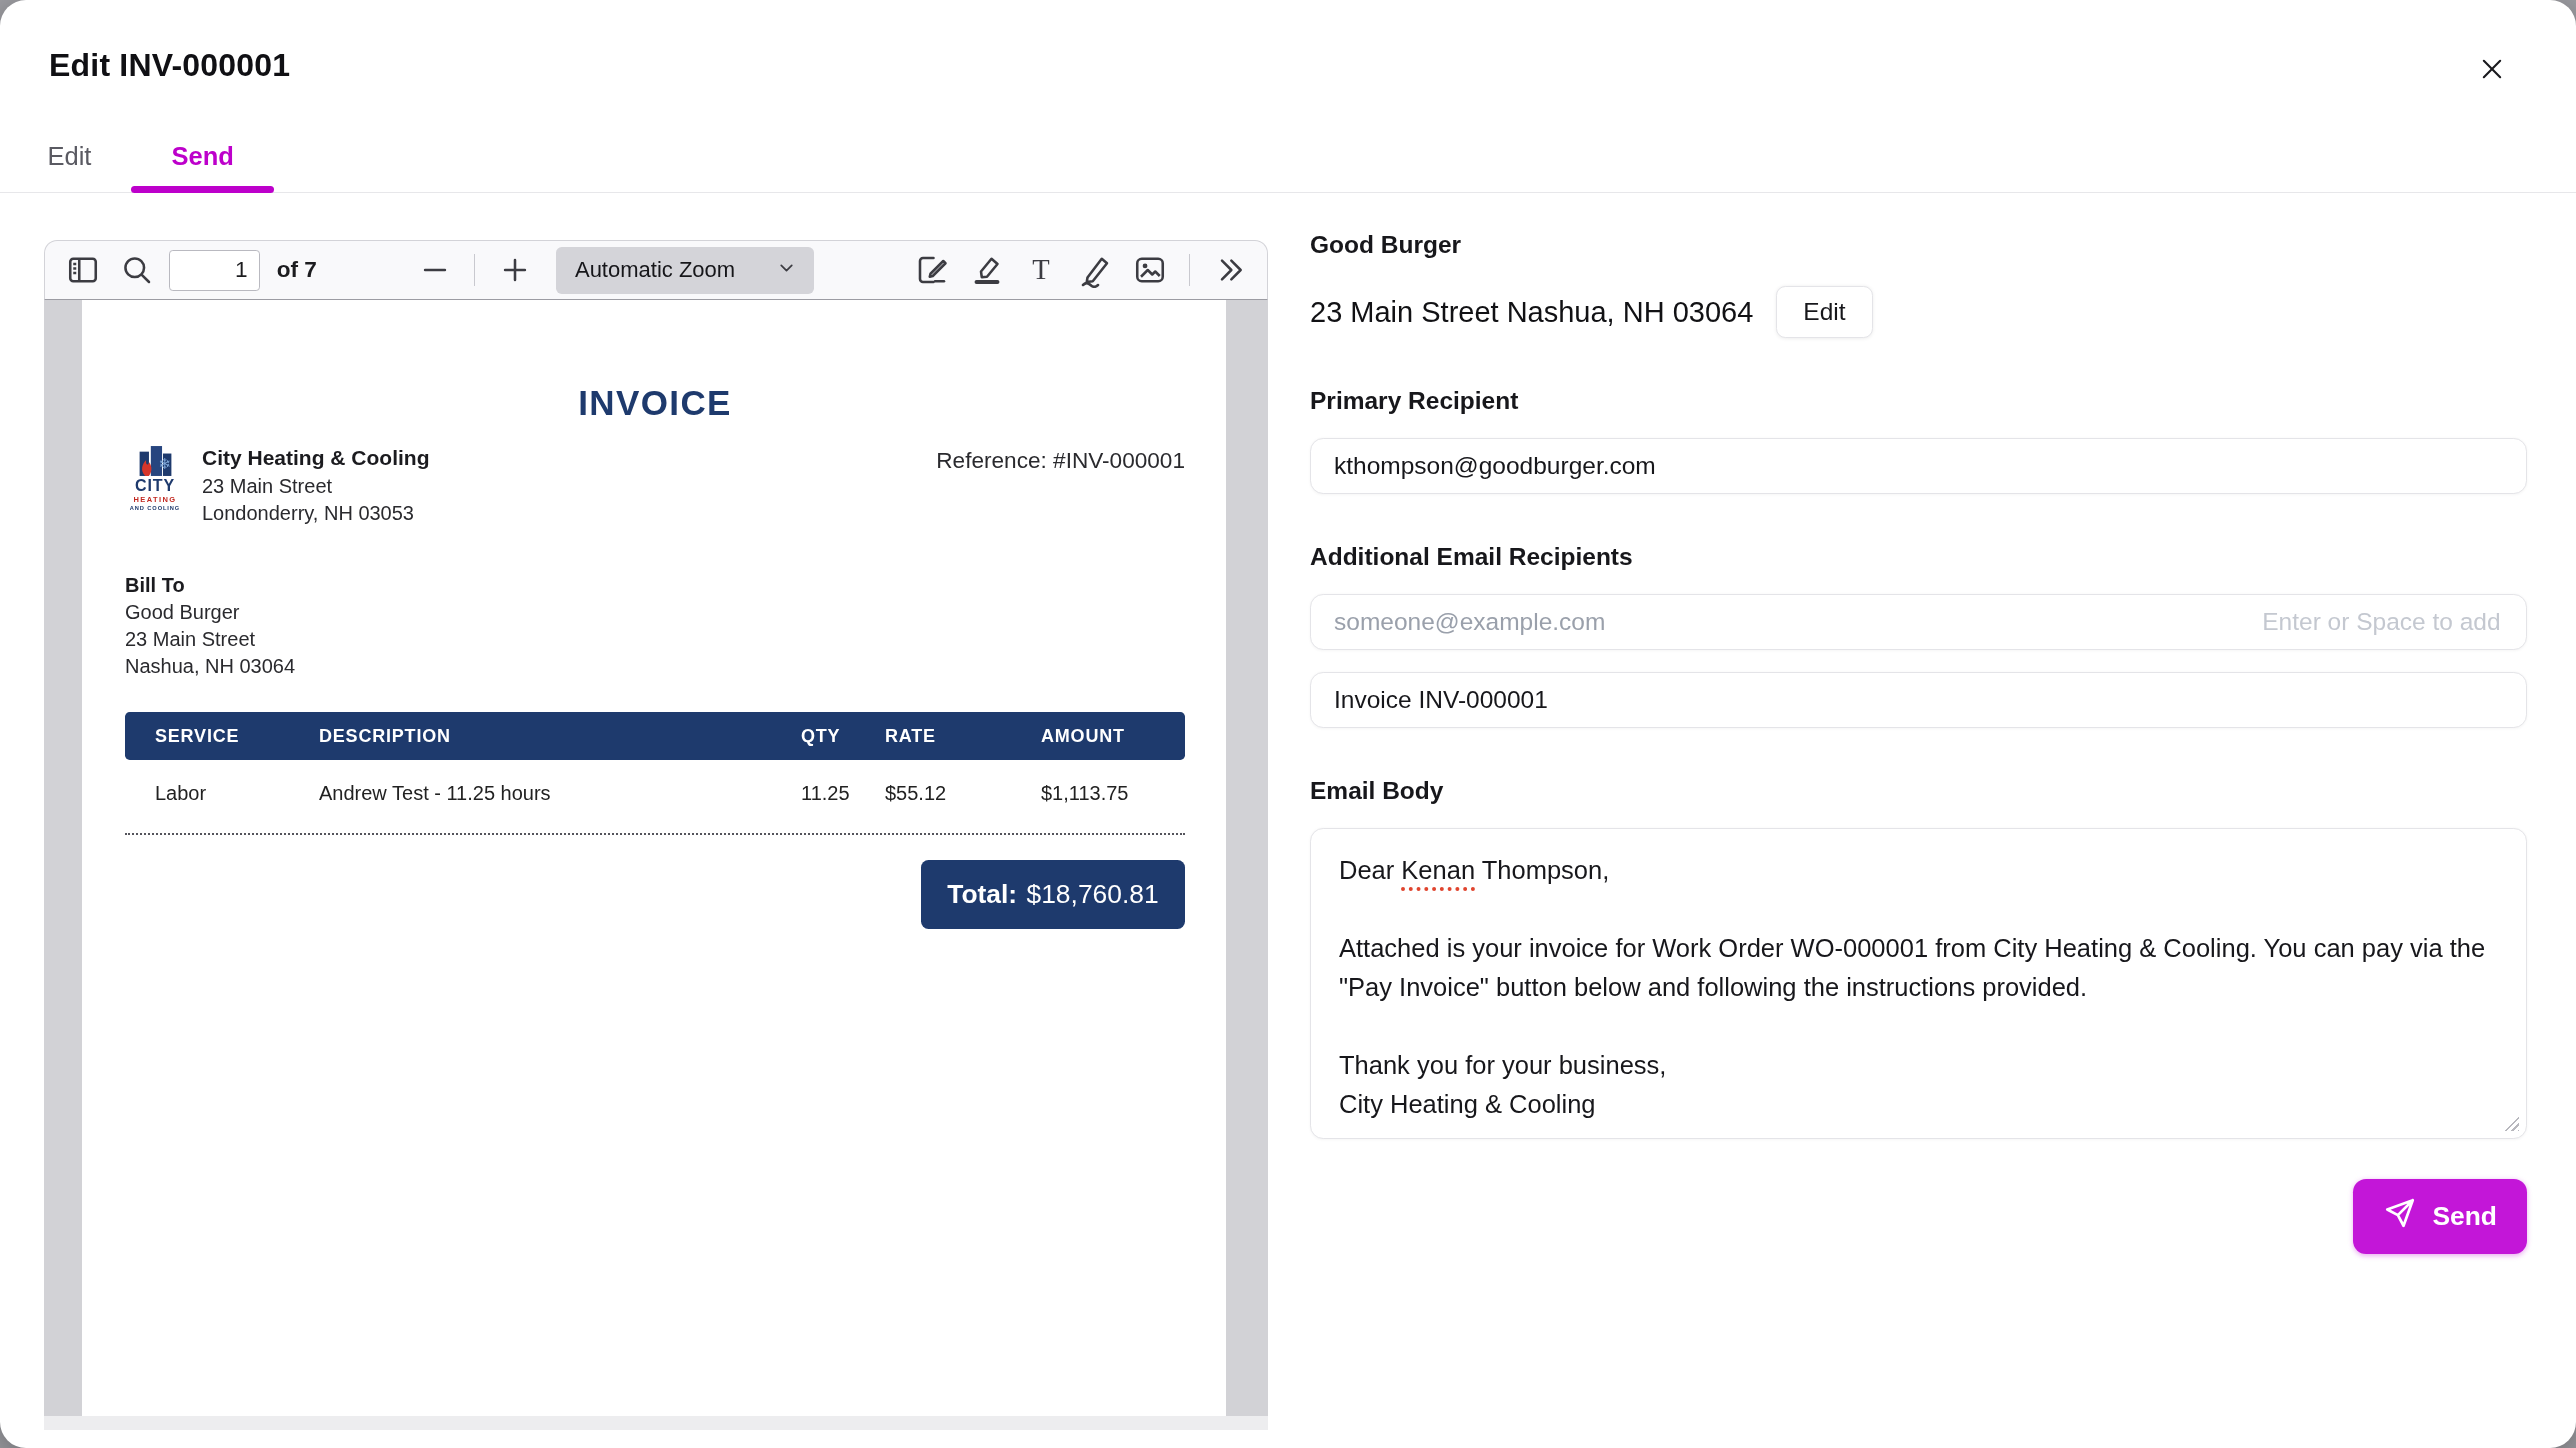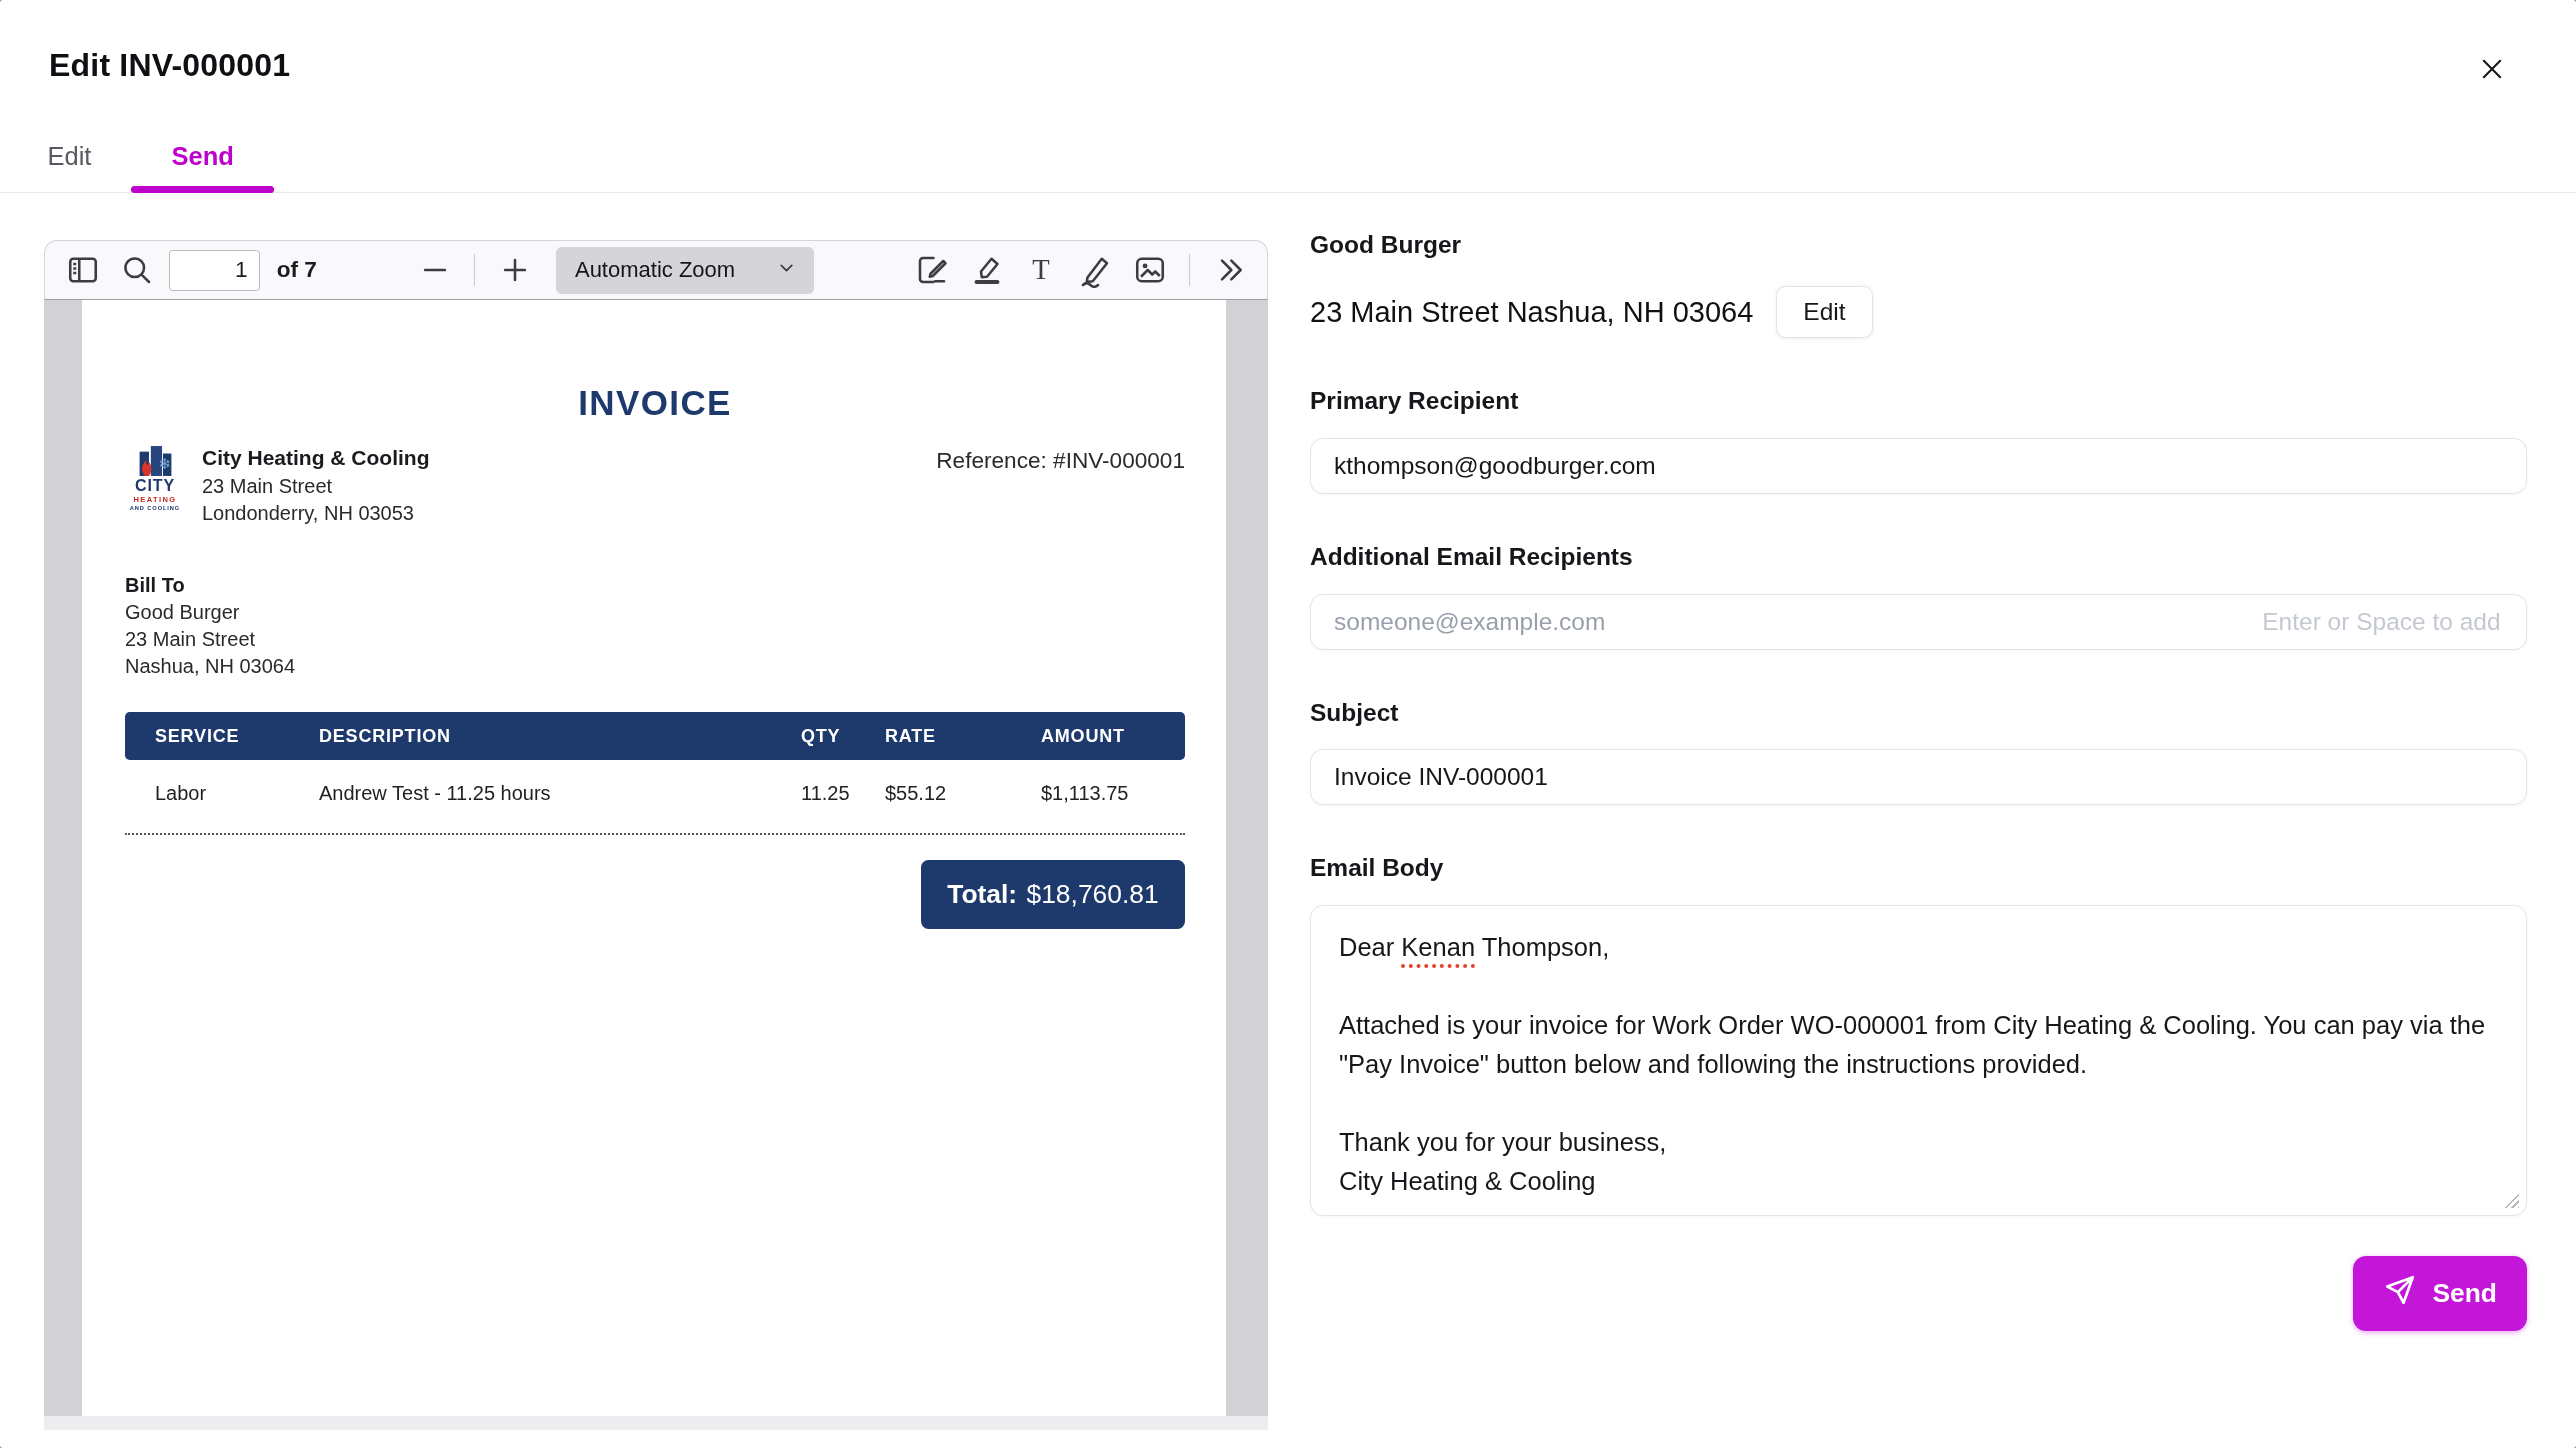--- a/index.html
+++ b/index.html
@@ -1,17 +1,17 @@
 <!DOCTYPE html>
 <html style="font-size:15px"><head>
 <meta charset="utf-8">
 <style>
   html,body{margin:0;padding:0;overflow:hidden;}
   body{width:2576px;height:1448px;background:#9e9ea3;font-family:"Liberation Sans",sans-serif;-webkit-font-smoothing:antialiased;}
-  .modal{position:absolute;inset:0;background:#fff;border-radius:3px;overflow:hidden;box-shadow:0 9.4px 38px rgba(0,0,0,.35);}
+  .modal{position:absolute;inset:0;background:#fff;border-radius:26px;overflow:hidden;box-shadow:0 9.4px 38px rgba(0,0,0,.35);}
 
   
   .modal-header{padding:47px 53px 0 49px;display:flex;align-items:flex-start;justify-content:space-between;}
   .modal-title{font-size:32px;font-weight:700;color:#101014;letter-spacing:0.2px;}
   .close-btn{background:none;border:none;cursor:pointer;padding:3.8px;margin:3.8px 13.2px 0 0;}
   .close-btn svg{display:block;}
 
   
   .tabs{display:flex;margin-top:41px;padding-left:7.5px;border-bottom:0.9px solid #e7e7ea;}
   .tab{position:relative;padding:15px 40px 21px;font-size:25.5px;color:#5a5a62;cursor:pointer;background:none;border:none;font-family:inherit;}
@@ -295,21 +295,20 @@
 
       <div class="field-label mt-section">Primary Recipient</div>
       <input class="text-input mt-input" value="kthompson@goodburger.com" style="">
 
       <div class="field-label mt-section">Additional Email Recipients</div>
       <div class="input-wrap mt-input">
         <input class="text-input" placeholder="someone@example.com" style="">
         <span class="input-hint">Enter or Space to add</span>
       </div>
 
-      <div class="field-label mt-section">Subject</div>
       <input class="text-input mt-input" value="Invoice INV-000001" style="">
 
       <div class="field-label mt-section">Email Body</div>
       <div class="email-body mt-input">
         <div><span>Dear </span><span class="misspelled">Kenan</span><span> Thompson,</span></div>
         <div class="blank-line"></div>
         <div>Attached is your invoice for Work Order WO-000001 from City Heating &amp; Cooling. You can pay via the "Pay Invoice" button below and following the instructions provided.</div>
         <div class="blank-line"></div>
         <div>Thank you for your business,</div>
         <div>City Heating &amp; Cooling</div>

